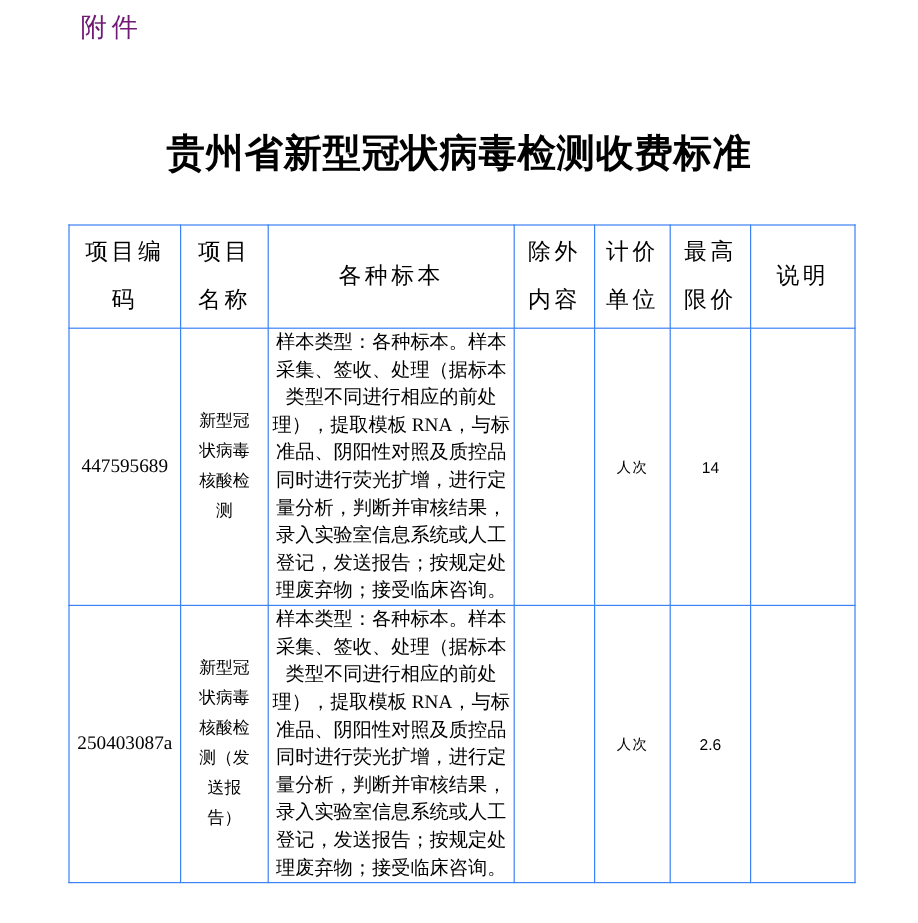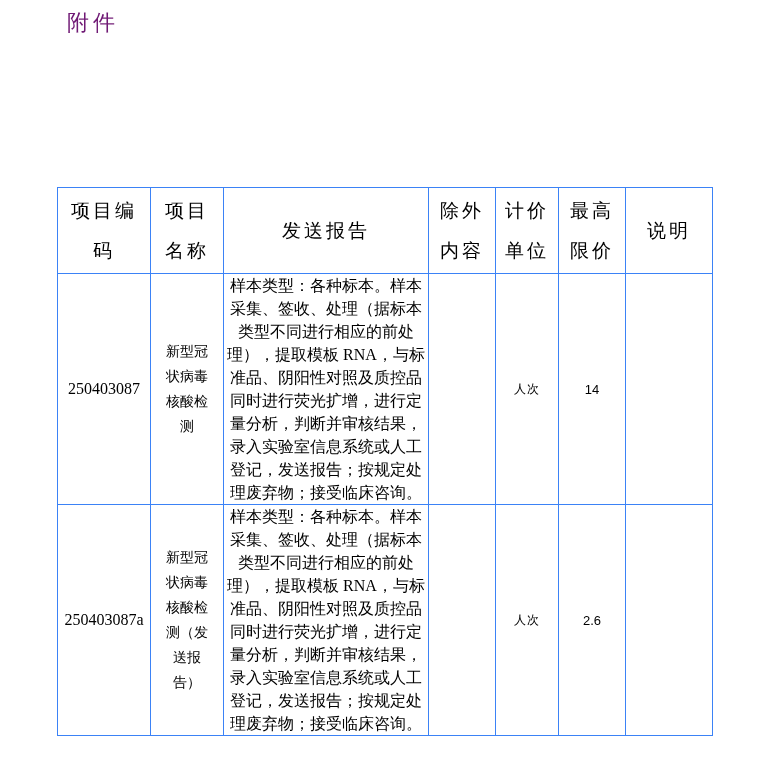--- a/index.html
+++ b/index.html
@@ -100,50 +100,51 @@
   }
   .cell-empty { font-size: 16px; }
 </style>
 </head>
 <body>
 
 <div class="page">
 
   <div class="attachment">附件</div>
 
+  <h1 class="doc-title">贵州省新型冠状病毒检测收费标准</h1>
 
   <table class="fee-table">
     <colgroup>
       <col style="width:93px">
       <col style="width:73px">
       <col style="width:205px">
       <col style="width:67px">
       <col style="width:63px">
       <col style="width:67px">
       <col style="width:87px">
     </colgroup>
     <thead>
       <tr>
         <th>项目编
 码</th>
         <th>项目
 名称</th>
-        <th>发送报告</th>
+        <th>各种标本</th>
         <th>除外
 内容</th>
         <th>计价
 单位</th>
         <th>最高
 限价</th>
         <th>说明</th>
       </tr>
     </thead>
     <tbody>
       <tr class="row-1">
-        <td class="cell-code">250403087</td>
+        <td class="cell-code">447595689</td>
         <td class="cell-name">
           <div class="name-inner">新型冠状病毒核酸检测</div>
         </td>
         <td class="cell-content">样本类型：各种标本。样本采集、签收、处理（据标本类型不同进行相应的前处理），提取模板 RNA，与标准品、阴阳性对照及质控品同时进行荧光扩增，进行定量分析，判断并审核结果，录入实验室信息系统或人工登记，发送报告；按规定处理废弃物；接受临床咨询。</td>
         <td class="cell-empty"></td>
         <td class="cell-unit">人次</td>
         <td class="cell-price">14</td>
         <td class="cell-empty"></td>
       </tr>
       <tr class="row-2">

